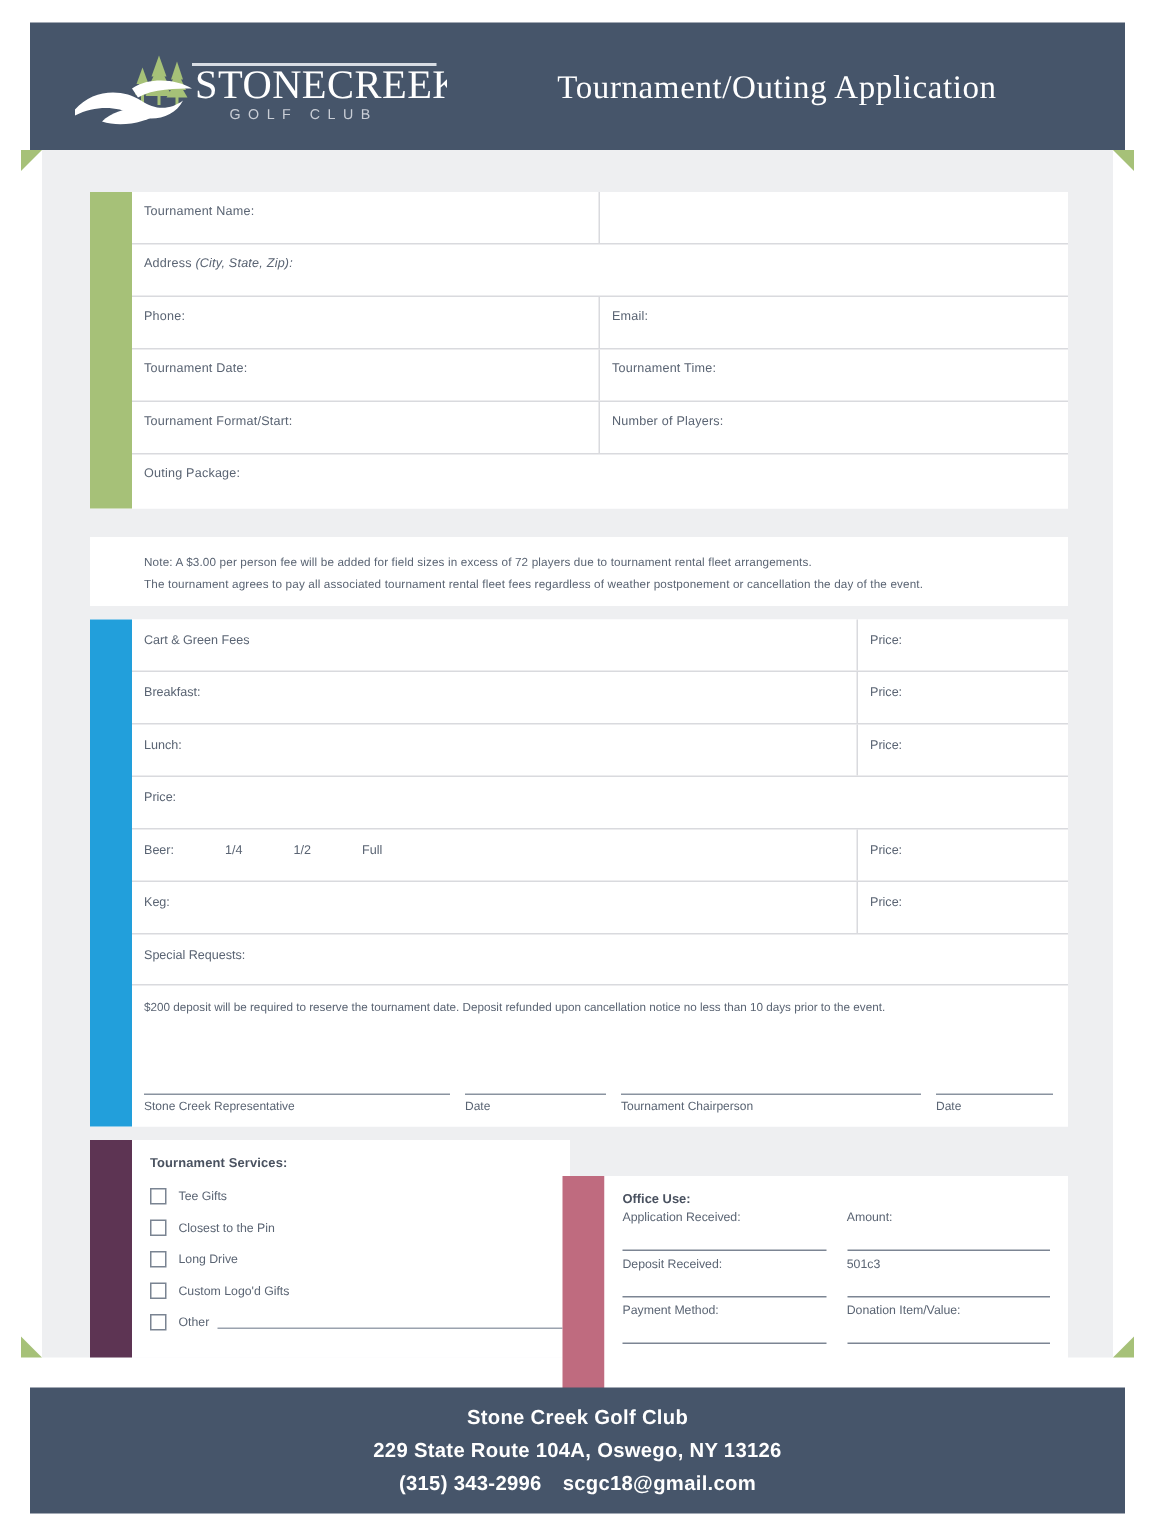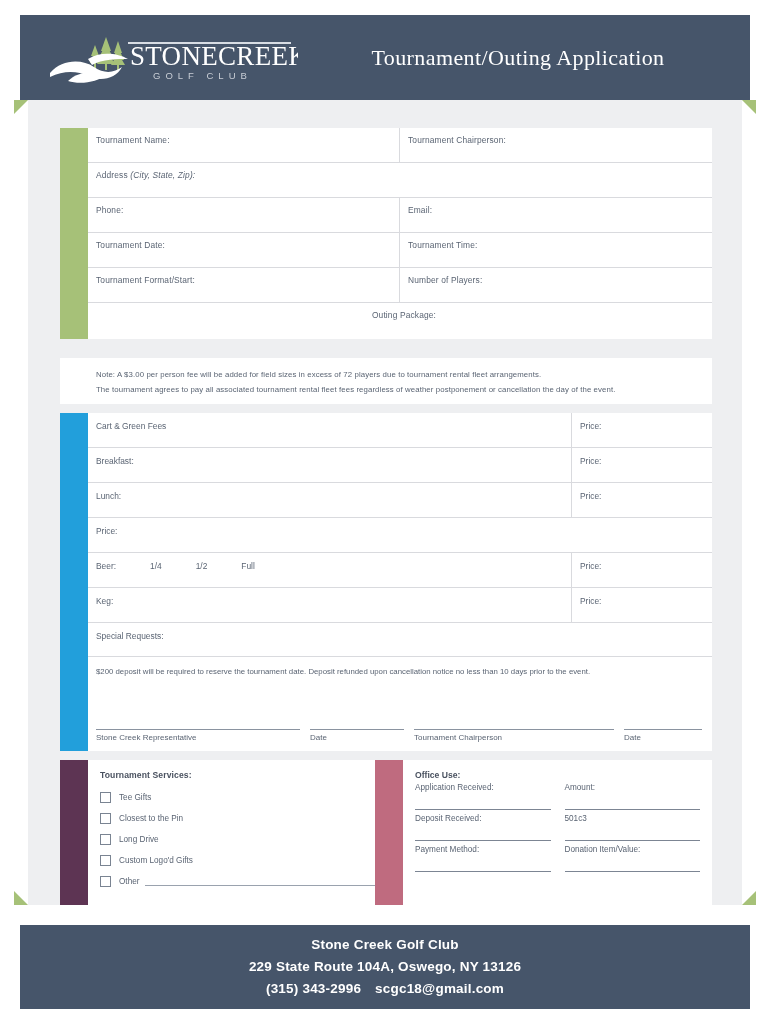--- a/index.html
+++ b/index.html
@@ -47,21 +47,21 @@
   .section { position: absolute; display: flex; background: #ffffff; }
   .accent { flex: 0 0 28px; }
   .accent-green { background: #a6c178; }
   .accent-blue  { background: #229fdb; }
   .accent-purple{ background: #5d3453; }
   .accent-rose  { background: #bf6b7f; }
   .sect-body { flex: 1; background: #ffffff; }
 
   
   .row { display: flex; border-bottom: 1px solid #d9dade; }
-  .row:last-child { border-bottom: none; text-align: center; }
+  .row:last-child { border-bottom: none; }
   .cell {
     padding: 7px 0 0 8px;
     font-size: 8.4px; color: #5a6473; letter-spacing: 0.15px;
     overflow: hidden; white-space: nowrap;
   }
   .cell-l { flex: 0 0 50%; border-right: 1px solid #d9dade; height: 34px; }
   .cell-r { flex: 1; height: 34px; }
   .cell-full { flex: 1; height: 34px; }
   .cell em { font-style: italic; }
 
@@ -108,21 +108,21 @@
   .svc-col { flex: 0 0 50%; }
   .svc-item { display: flex; align-items: center; height: 21px; }
   .cbx {
     width: 11px; height: 11px; border: 1px solid #7a8492; background: #ffffff;
     flex: 0 0 11px; margin-right: 8px;
   }
   .svc-label { font-size: 8.2px; color: #5a6473; white-space: nowrap; }
   .other-rule { flex: 1; border-bottom: 1px solid #9aa2ae; margin-left: 6px; height: 9px; }
 
   
-  .office-block { position: absolute; left: 375px; top: 760px; width: 337px; height: 145px; }
+  .office-block { position: absolute; left: 375px; top: 784px; width: 337px; height: 145px; }
   .off-body { padding: 10px 12px 0 12px; }
   .off-title { font-size: 8.6px; font-weight: bold; color: #4a5260; margin-bottom: 3px; }
   .off-row { display: flex; gap: 14px; margin-bottom: 4px; }
   .off-field { flex: 1; }
   .off-label { font-size: 8.2px; color: #5a6473; height: 15px; white-space: nowrap; }
   .off-rule { border-bottom: 1px solid #7c8593; height: 12px; }
 
   
   .ftr-tri-left {
     position: absolute; left: 14px; top: 891px;
@@ -187,21 +187,20 @@
     <div class="header-title">Tournament/Outing Application</div>
   </div>
   <div class="hdr-tri-left"></div>
   <div class="hdr-tri-right"></div>
 
   <div class="section info-block">
     <div class="accent accent-green"></div>
     <div class="sect-body">
       <div class="row">
         <div class="cell cell-l">Tournament Name:</div>
-        <div class="cell cell-r">Tournament Chairperson:</div>
       </div>
       <div class="row">
         <div class="cell cell-full"><span>Address </span><em>(City, State, Zip):</em></div>
       </div>
       <div class="row">
         <div class="cell cell-l">Phone:</div>
         <div class="cell cell-r">Email:</div>
       </div>
       <div class="row">
         <div class="cell cell-l">Tournament Date:</div>

